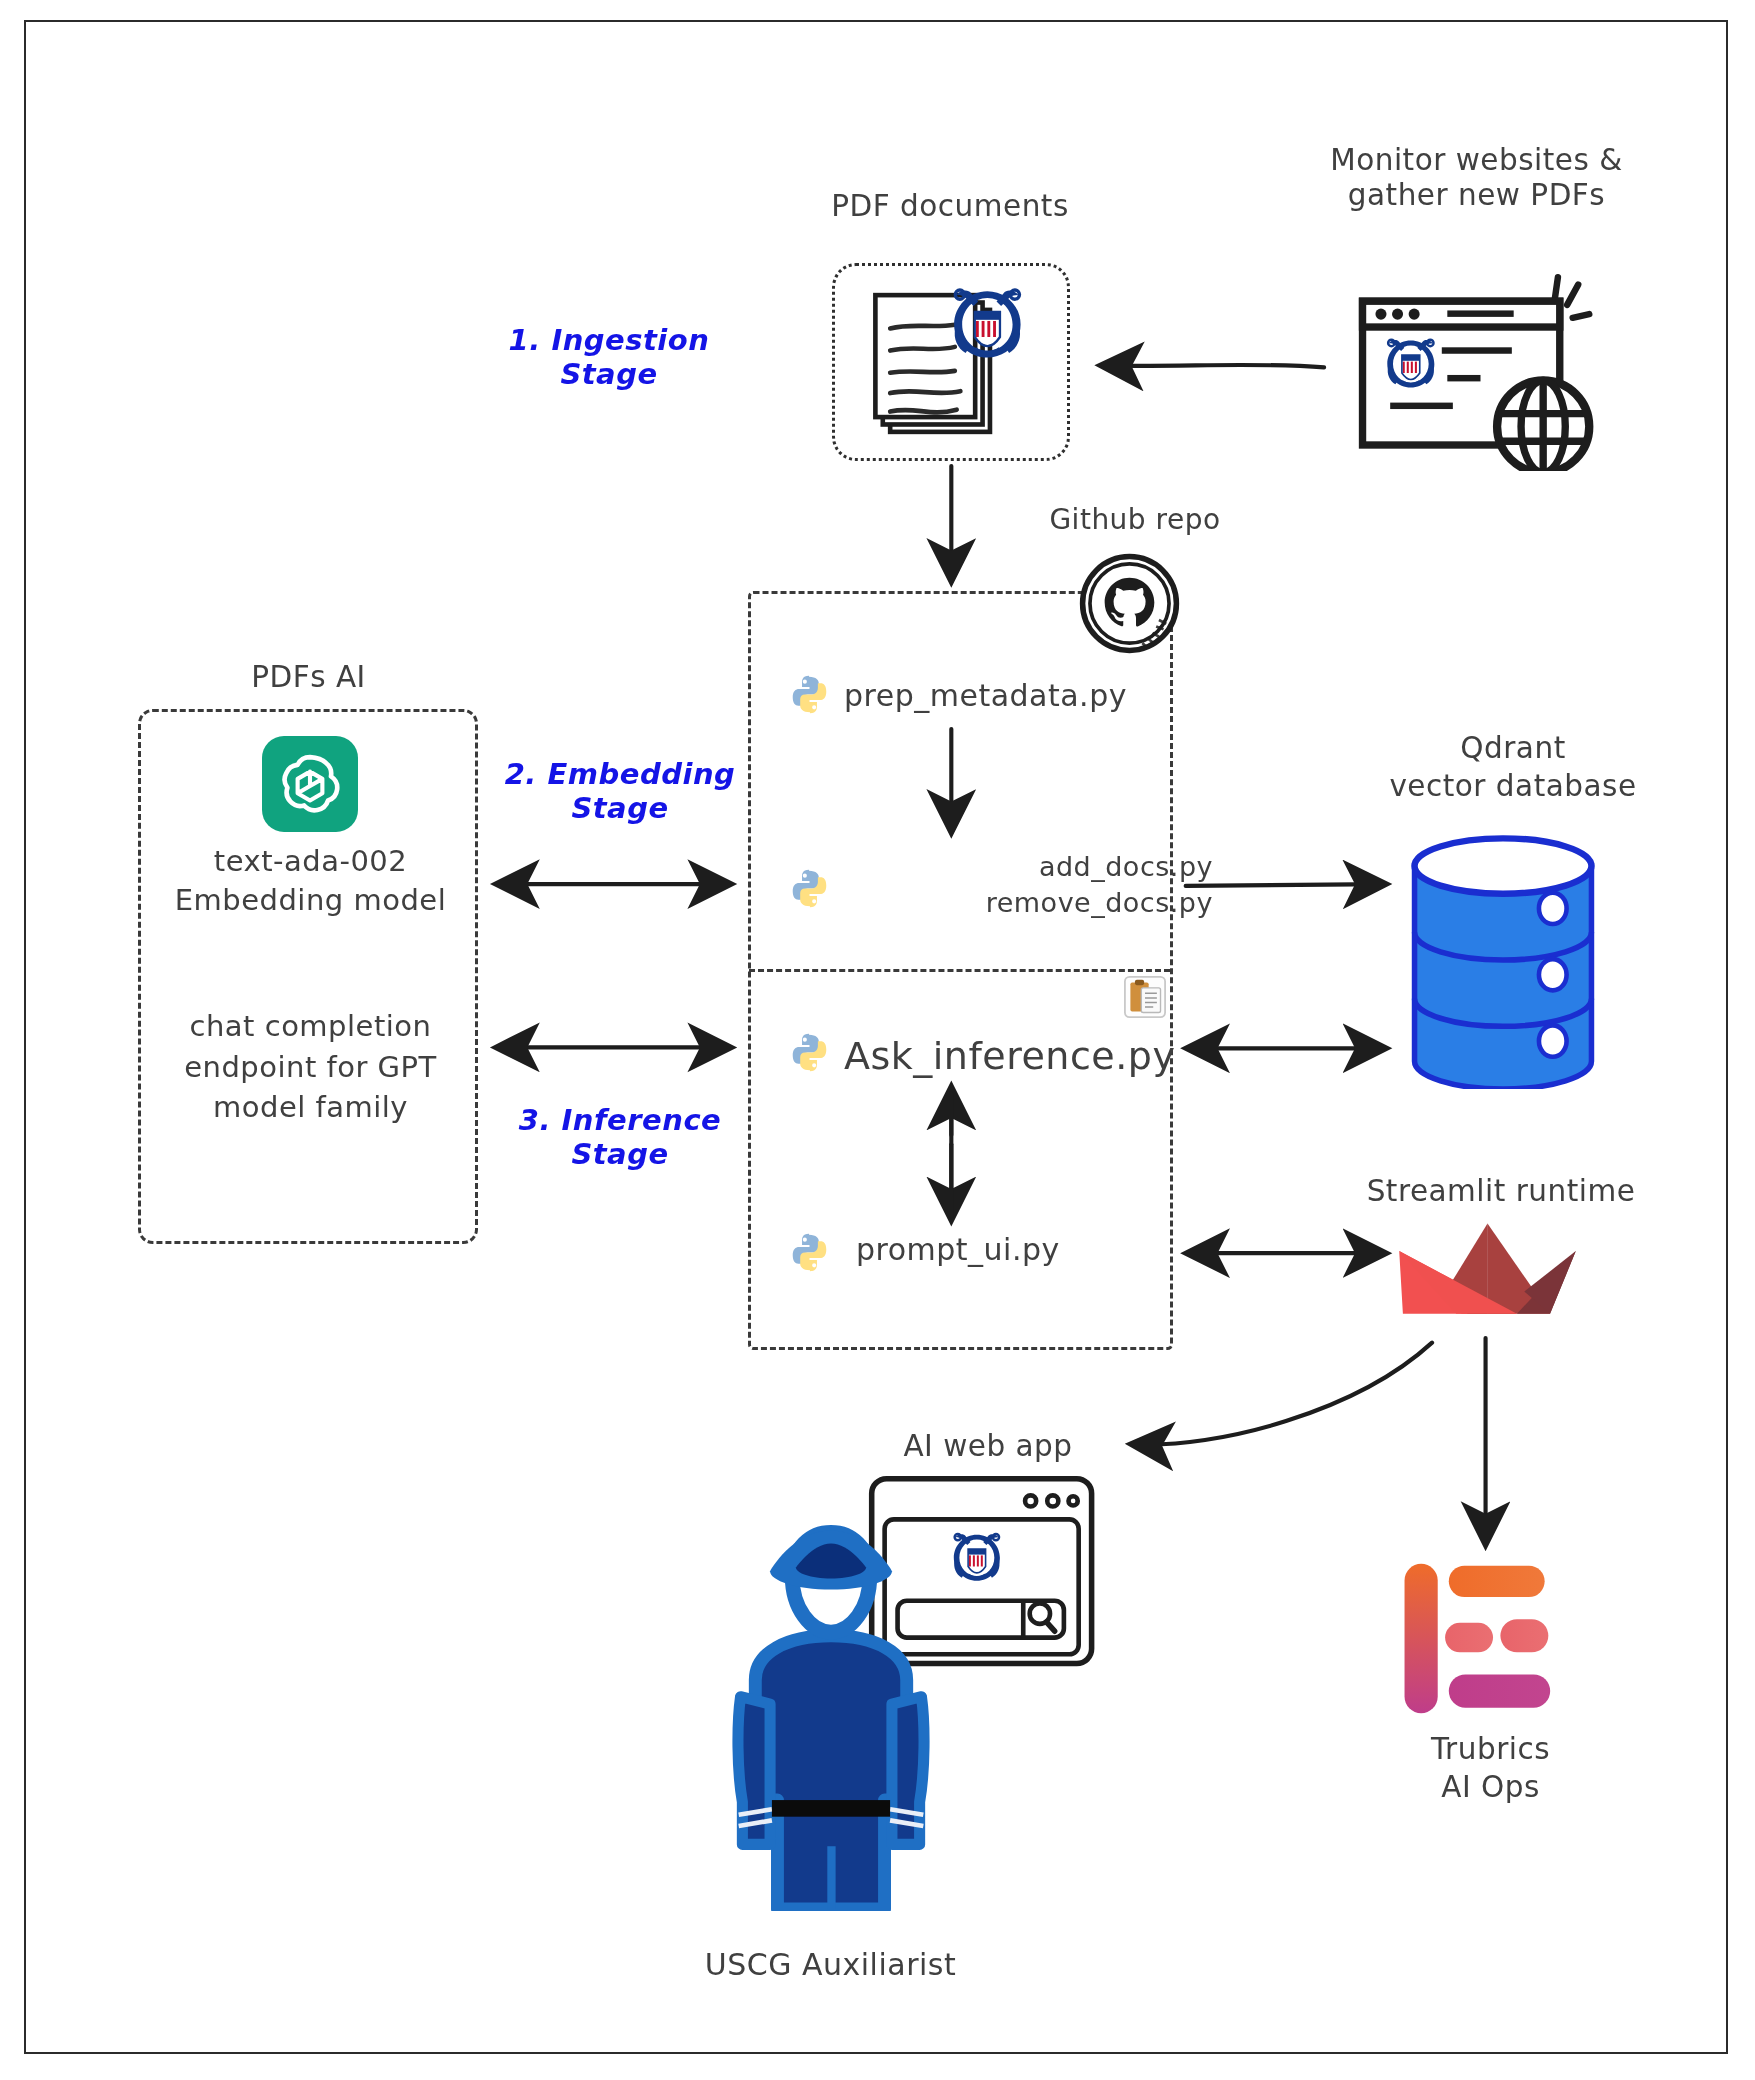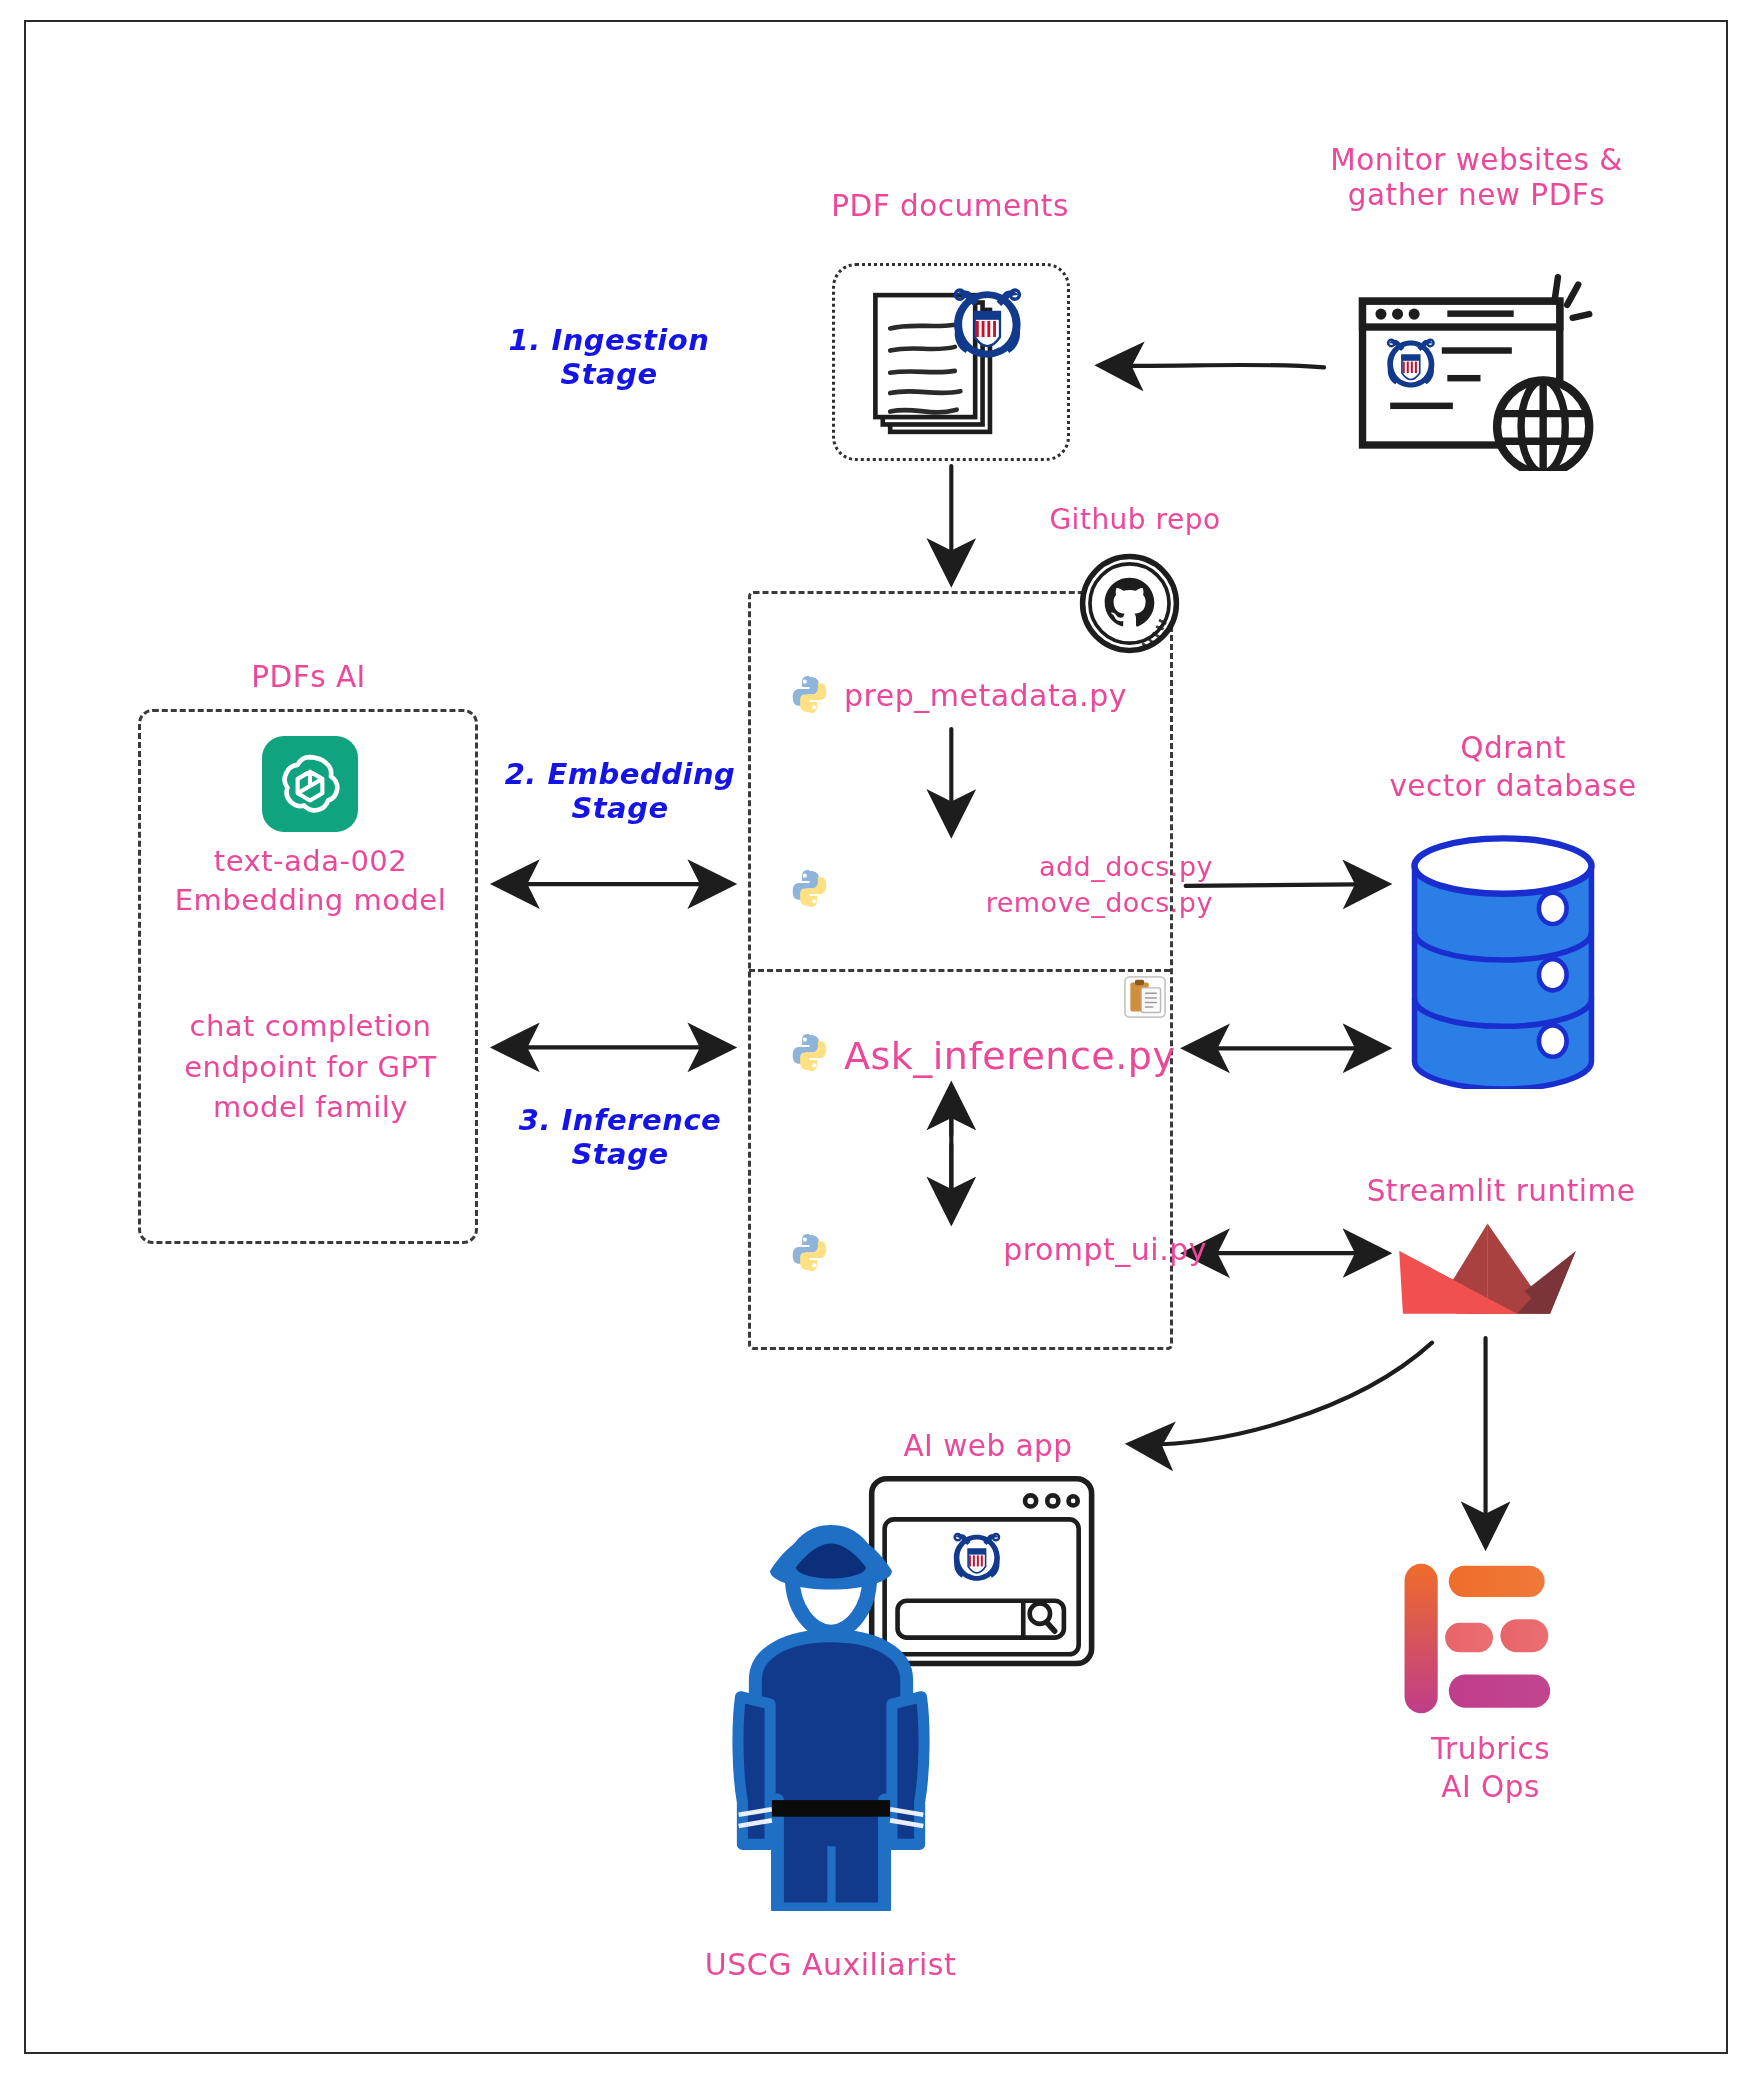--- a/index.html
+++ b/index.html
@@ -11,21 +11,21 @@
     background:#ffffff;
     overflow:hidden;
   }
   .frame{
     position:absolute;left:24px;top:20px;width:1704px;height:2034px;
     border:2.8px solid #2b2b2b;box-sizing:border-box;
   }
   .hand{
     font-family:"DejaVu Sans", sans-serif;
     font-weight:400;
-    color:#ec4899;
+    color:#404040;
     letter-spacing:0.5px;
     line-height:1.18;
     text-align:center;
     position:absolute;
   }
   .blue-label{
     color:#1414e6;
     font-style:italic;
     font-weight:700;
   }
@@ -345,21 +345,21 @@
   <div class="py" style="left:789px;top:1232px;">
     <svg viewBox="0 0 44 44" width="41" height="41">
       <path d="M21.5,2 C14,2 14,7 14,10 l0,4 l8,0 l0,2 l-11,0 c-4,0 -7,2.5 -7,9 c0,6.5 2.6,9 6,9
                l3,0 l0,-5 c0,-4 3,-7 7,-7 l7,0 c3,0 5,-2 5,-5 l0,-7 c0,-3 -2.5,-7 -10.5,-7 Z
                M17,6 a2.2,2.2 0 1,1 0,4.4 a2.2,2.2 0 1,1 0,-4.4 Z" fill="#8fb4d9"></path>
       <path d="M22.5,42 C30,42 30,37 30,34 l0,-4 l-8,0 l0,-2 l11,0 c4,0 7,-2.5 7,-9 c0,-6.5 -2.6,-9 -6,-9
                l-3,0 l0,5 c0,4 -3,7 -7,7 l-7,0 c-3,0 -5,2 -5,5 l0,7 c0,3 2.5,7 10.5,7 Z
                M27,38 a2.2,2.2 0 1,1 0,-4.4 a2.2,2.2 0 1,1 0,4.4 Z" fill="#ffe082"></path>
     </svg>
   </div>
-  <div class="hand" style="left:856px;top:1232px;width:351px;font-size:30px;text-align:right;">prompt_ui.py</div>
+  <div class="hand" style="left:856px;top:1232px;width:351px;font-size:30px;text-align:left;">prompt_ui.py</div>
 
   <div class="hand" style="left:170px;top:660px;width:277px;font-size:29.5px;">PDFs AI</div>
 
   <div class="openai-logo">
     <svg viewBox="0 0 64 64" width="66" height="66">
       <path d="M32,6 c-5.2,0 -9.8,3 -12,7.4 c-5,0.4 -9.3,3.6 -11.1,8.3 c-2.3,4.5 -1.8,9.9 1.2,13.9
                c-1.6,4.8 -0.5,10 3,13.6 c3.4,3.6 8.5,5 13.2,3.6 c3.2,3.6 8.1,5.4 12.9,4.4
                c4.8,-1 8.8,-4.5 10.3,-9.2 c4.8,-1.6 8.2,-5.8 8.8,-10.8 c0.6,-5 -1.8,-9.9 -6,-12.6
                c0.9,-4.9 -0.9,-9.9 -4.8,-13 C43.5,7.6 37.6,6.4 32,6 Z" fill="none" stroke="#ffffff" stroke-width="4.5" stroke-linejoin="round"></path>
       <path d="M32,20 L44,27 L44,41 L32,48 L20,41 L20,27 Z M32,20 L32,34 M44,27 L32,34 M32,34 L20,41" fill="none" stroke="#ffffff" stroke-width="4" stroke-linejoin="round" stroke-linecap="round"></path>

